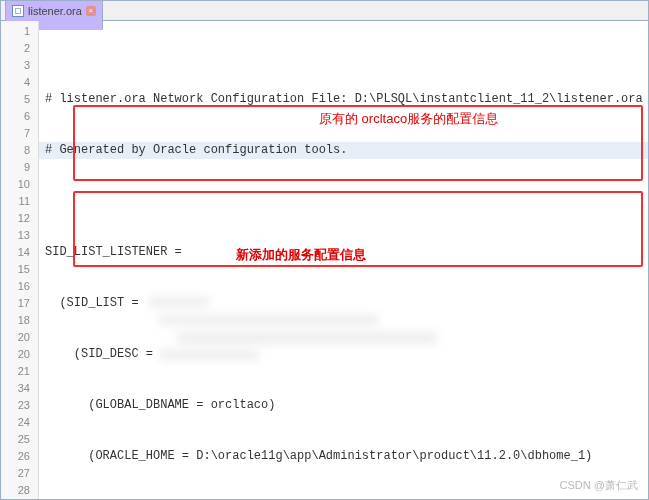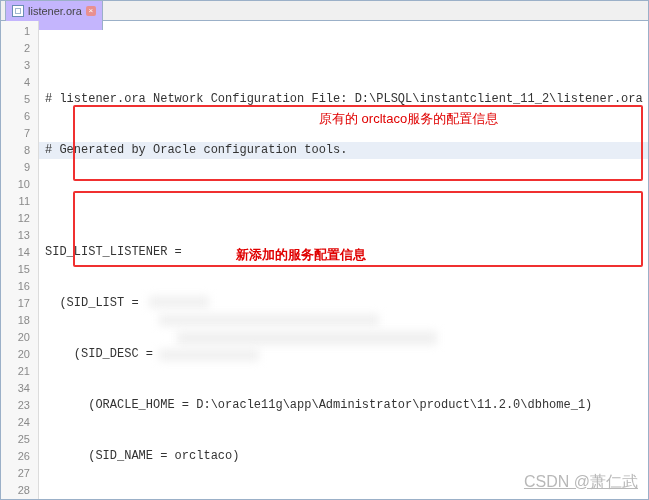--- a/index.html
+++ b/index.html
@@ -137,23 +137,22 @@
 .blur-a { left: 110px; top: 275px; width: 60px; height: 12px; }
 .blur-b { left: 120px; top: 293px; width: 220px; height: 12px; }
 .blur-c { left: 138px; top: 310px; width: 260px; height: 14px; }
 .blur-d { left: 120px; top: 328px; width: 100px; height: 12px; }
 .watermark {
   position: absolute;
   right: 10px;
   bottom: 6px;
   color: #b8b8b8;
   font-family: Arial, SimSun, sans-serif;
-  font-size: 16px;
+  font-size: 11px;
   z-index: 5;
-  text-decoration: underline;
 }
 </style>
 </head>
 <body>
 
 <div class="tab-bar">
   <div class="tab">
     <span class="tab-icon"></span>
     <span>listener.ora</span>
     <span class="tab-close">×</span>
@@ -193,20 +192,21 @@
     </div>
   <div class="code-area">
     <div class="highlight-line" style="top:121px;"></div>
 
     <div class="code-line"># listener.ora Network Configuration File: D:\PLSQL\instantclient_11_2\listener.ora</div>
     <div class="code-line"># Generated by Oracle configuration tools.</div>
     <div class="code-line"></div>
     <div class="code-line">SID_LIST_LISTENER =</div>
     <div class="code-line">  (SID_LIST =</div>
     <div class="code-line">    (SID_DESC =</div>
+    <div class="code-line">      (GLOBAL_DBNAME = orcltaco)</div>
     <div class="code-line">      (ORACLE_HOME = D:\oracle11g\app\Administrator\product\11.2.0\dbhome_1)</div>
     <div class="code-line">      (SID_NAME = orcltaco)</div>
     
     
     
     
     
     
     
     

